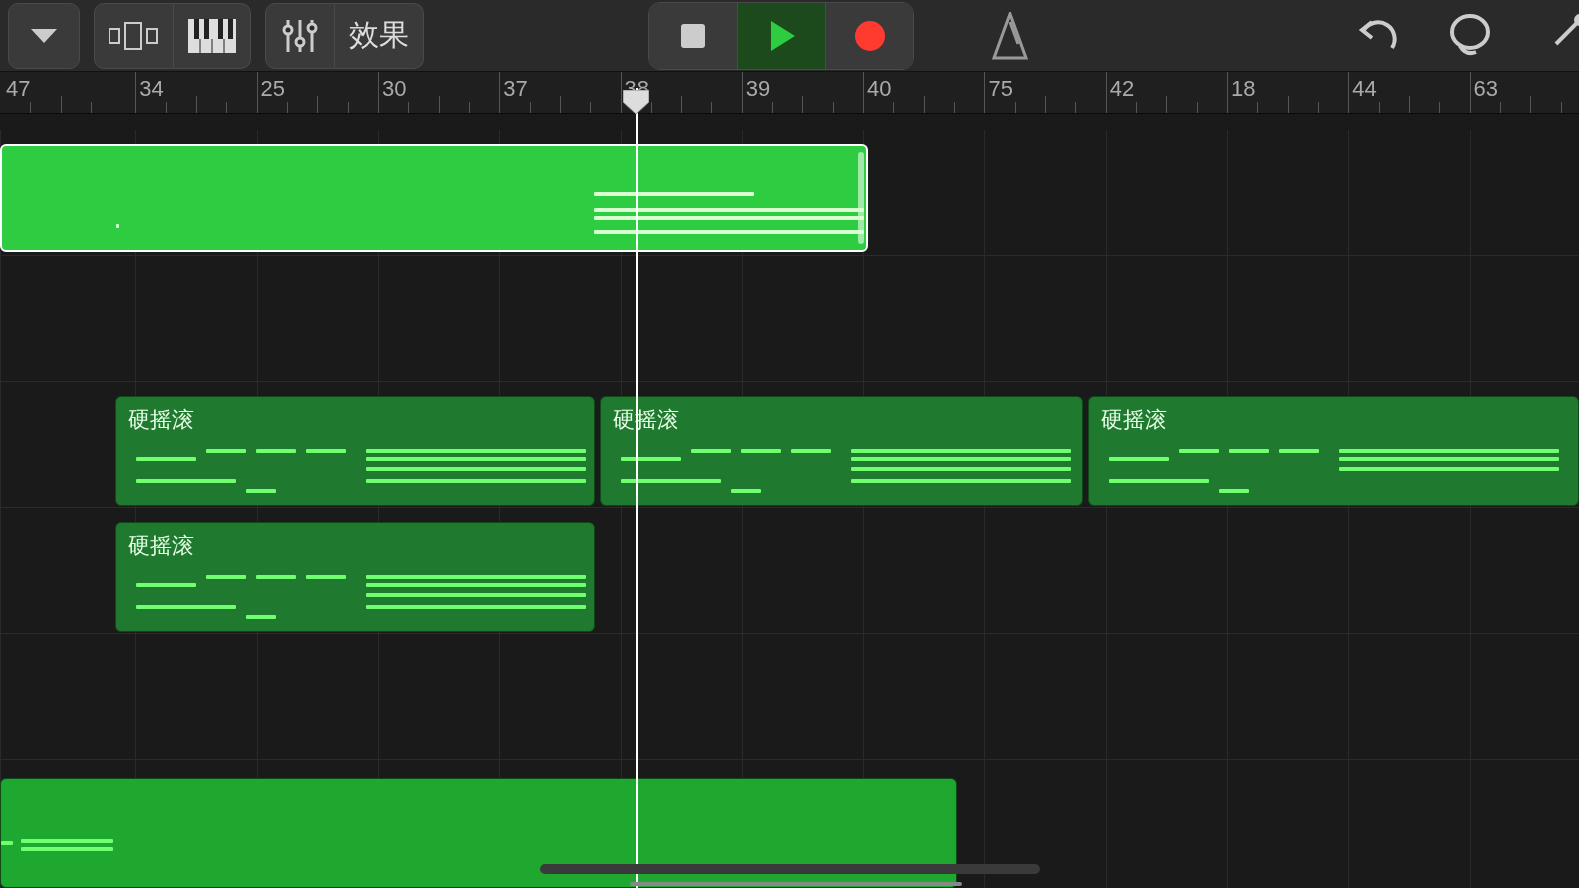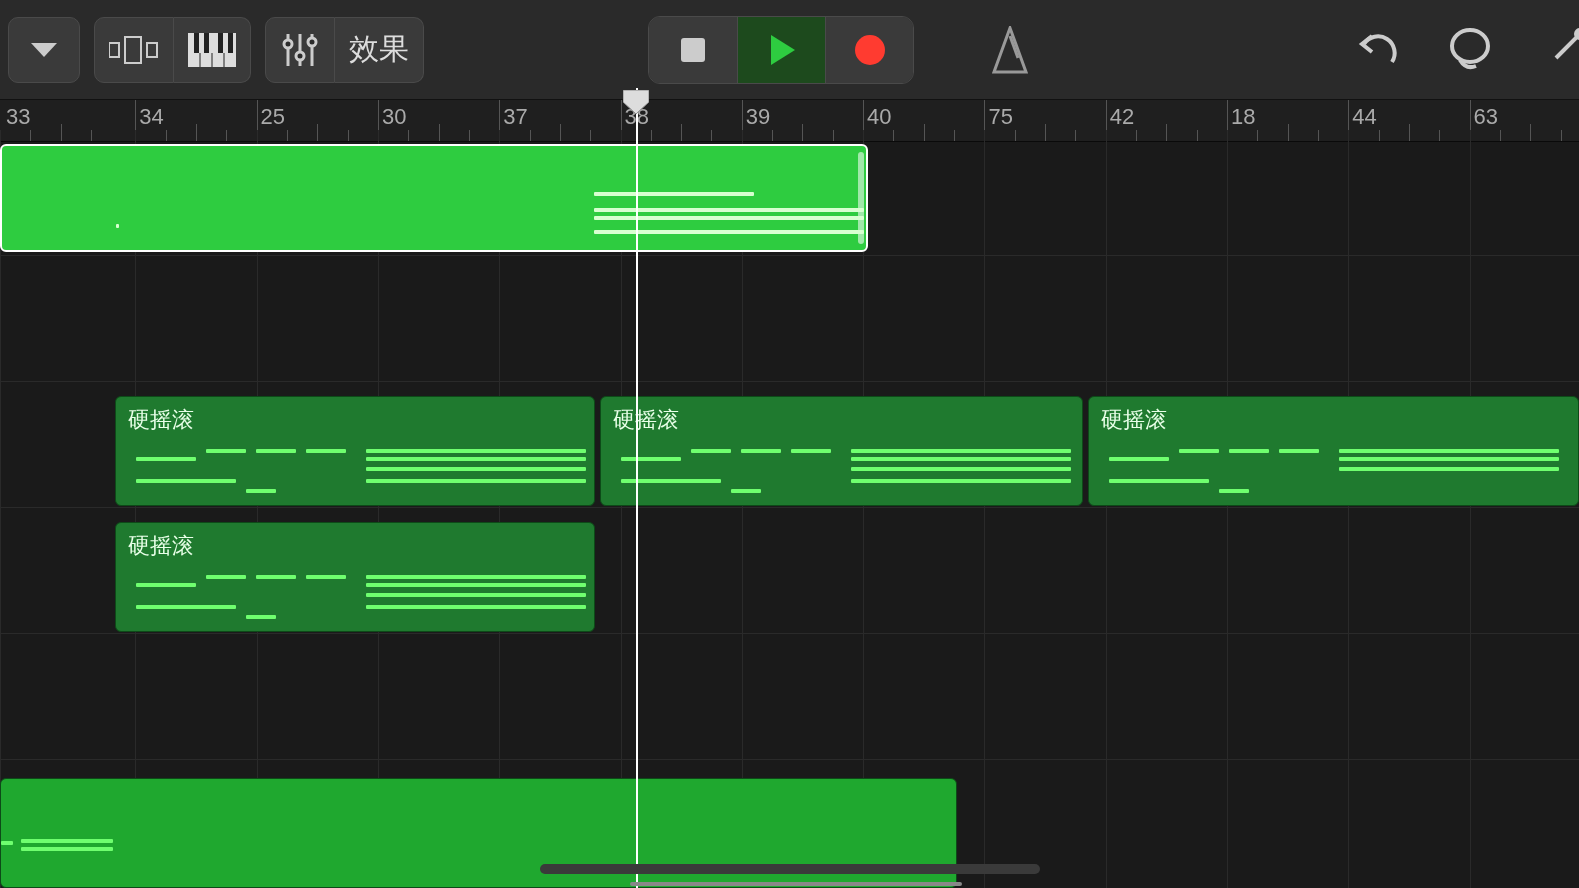--- a/index.html
+++ b/index.html
@@ -7,21 +7,21 @@
   width: 1579px;
   height: 888px;
   background: #1a1a1a;
   font-family: -apple-system, "Helvetica Neue", Arial, sans-serif;
   overflow: hidden;
   position: relative;
 }
 
 
 .toolbar {
-  height: 100px;
+  height: 72px;
   background: #2a2a2a;
   display: flex;
   align-items: center;
   padding: 0 8px;
   position: relative;
   border-bottom: 1px solid #111;
 }
 .tb-group { display: flex; gap: 6px; margin-right: 14px; }
 .tb-btn {
   background: #3a3a3a;
@@ -277,21 +277,21 @@
     <div class="icon-plain" style="margin-right:-20px;">
       <svg width="44" height="44" viewBox="0 0 44 44" stroke="#ccc" stroke-width="4" fill="none">
         <line x1="38" y1="6" x2="14" y2="30"></line>
           <circle cx="38" cy="6" r="4" fill="#ccc"></circle>
       </svg>
     </div>
   </div>
 </div>
 
 <div class="ruler" id="ruler">
-    <div class="ruler-label" style="left: 2px;">33</div>
+    <div class="ruler-label" style="left: 2px;">47</div>
     <div class="ruler-tick ruler-minor" style="left: 30.325px;"></div>
     <div class="ruler-tick ruler-mid" style="left: 60.65px;"></div>
     <div class="ruler-tick ruler-minor" style="left: 90.975px;"></div>
     <div class="ruler-tick ruler-major" style="left: 135.3px;"></div>
     <div class="ruler-label" style="left: 135.3px;">34</div>
     <div class="ruler-tick ruler-minor" style="left: 165.625px;"></div>
     <div class="ruler-tick ruler-mid" style="left: 195.95px;"></div>
     <div class="ruler-tick ruler-minor" style="left: 226.275px;"></div>
     <div class="ruler-tick ruler-major" style="left: 256.6px;"></div>
     <div class="ruler-label" style="left: 256.6px;">25</div>

